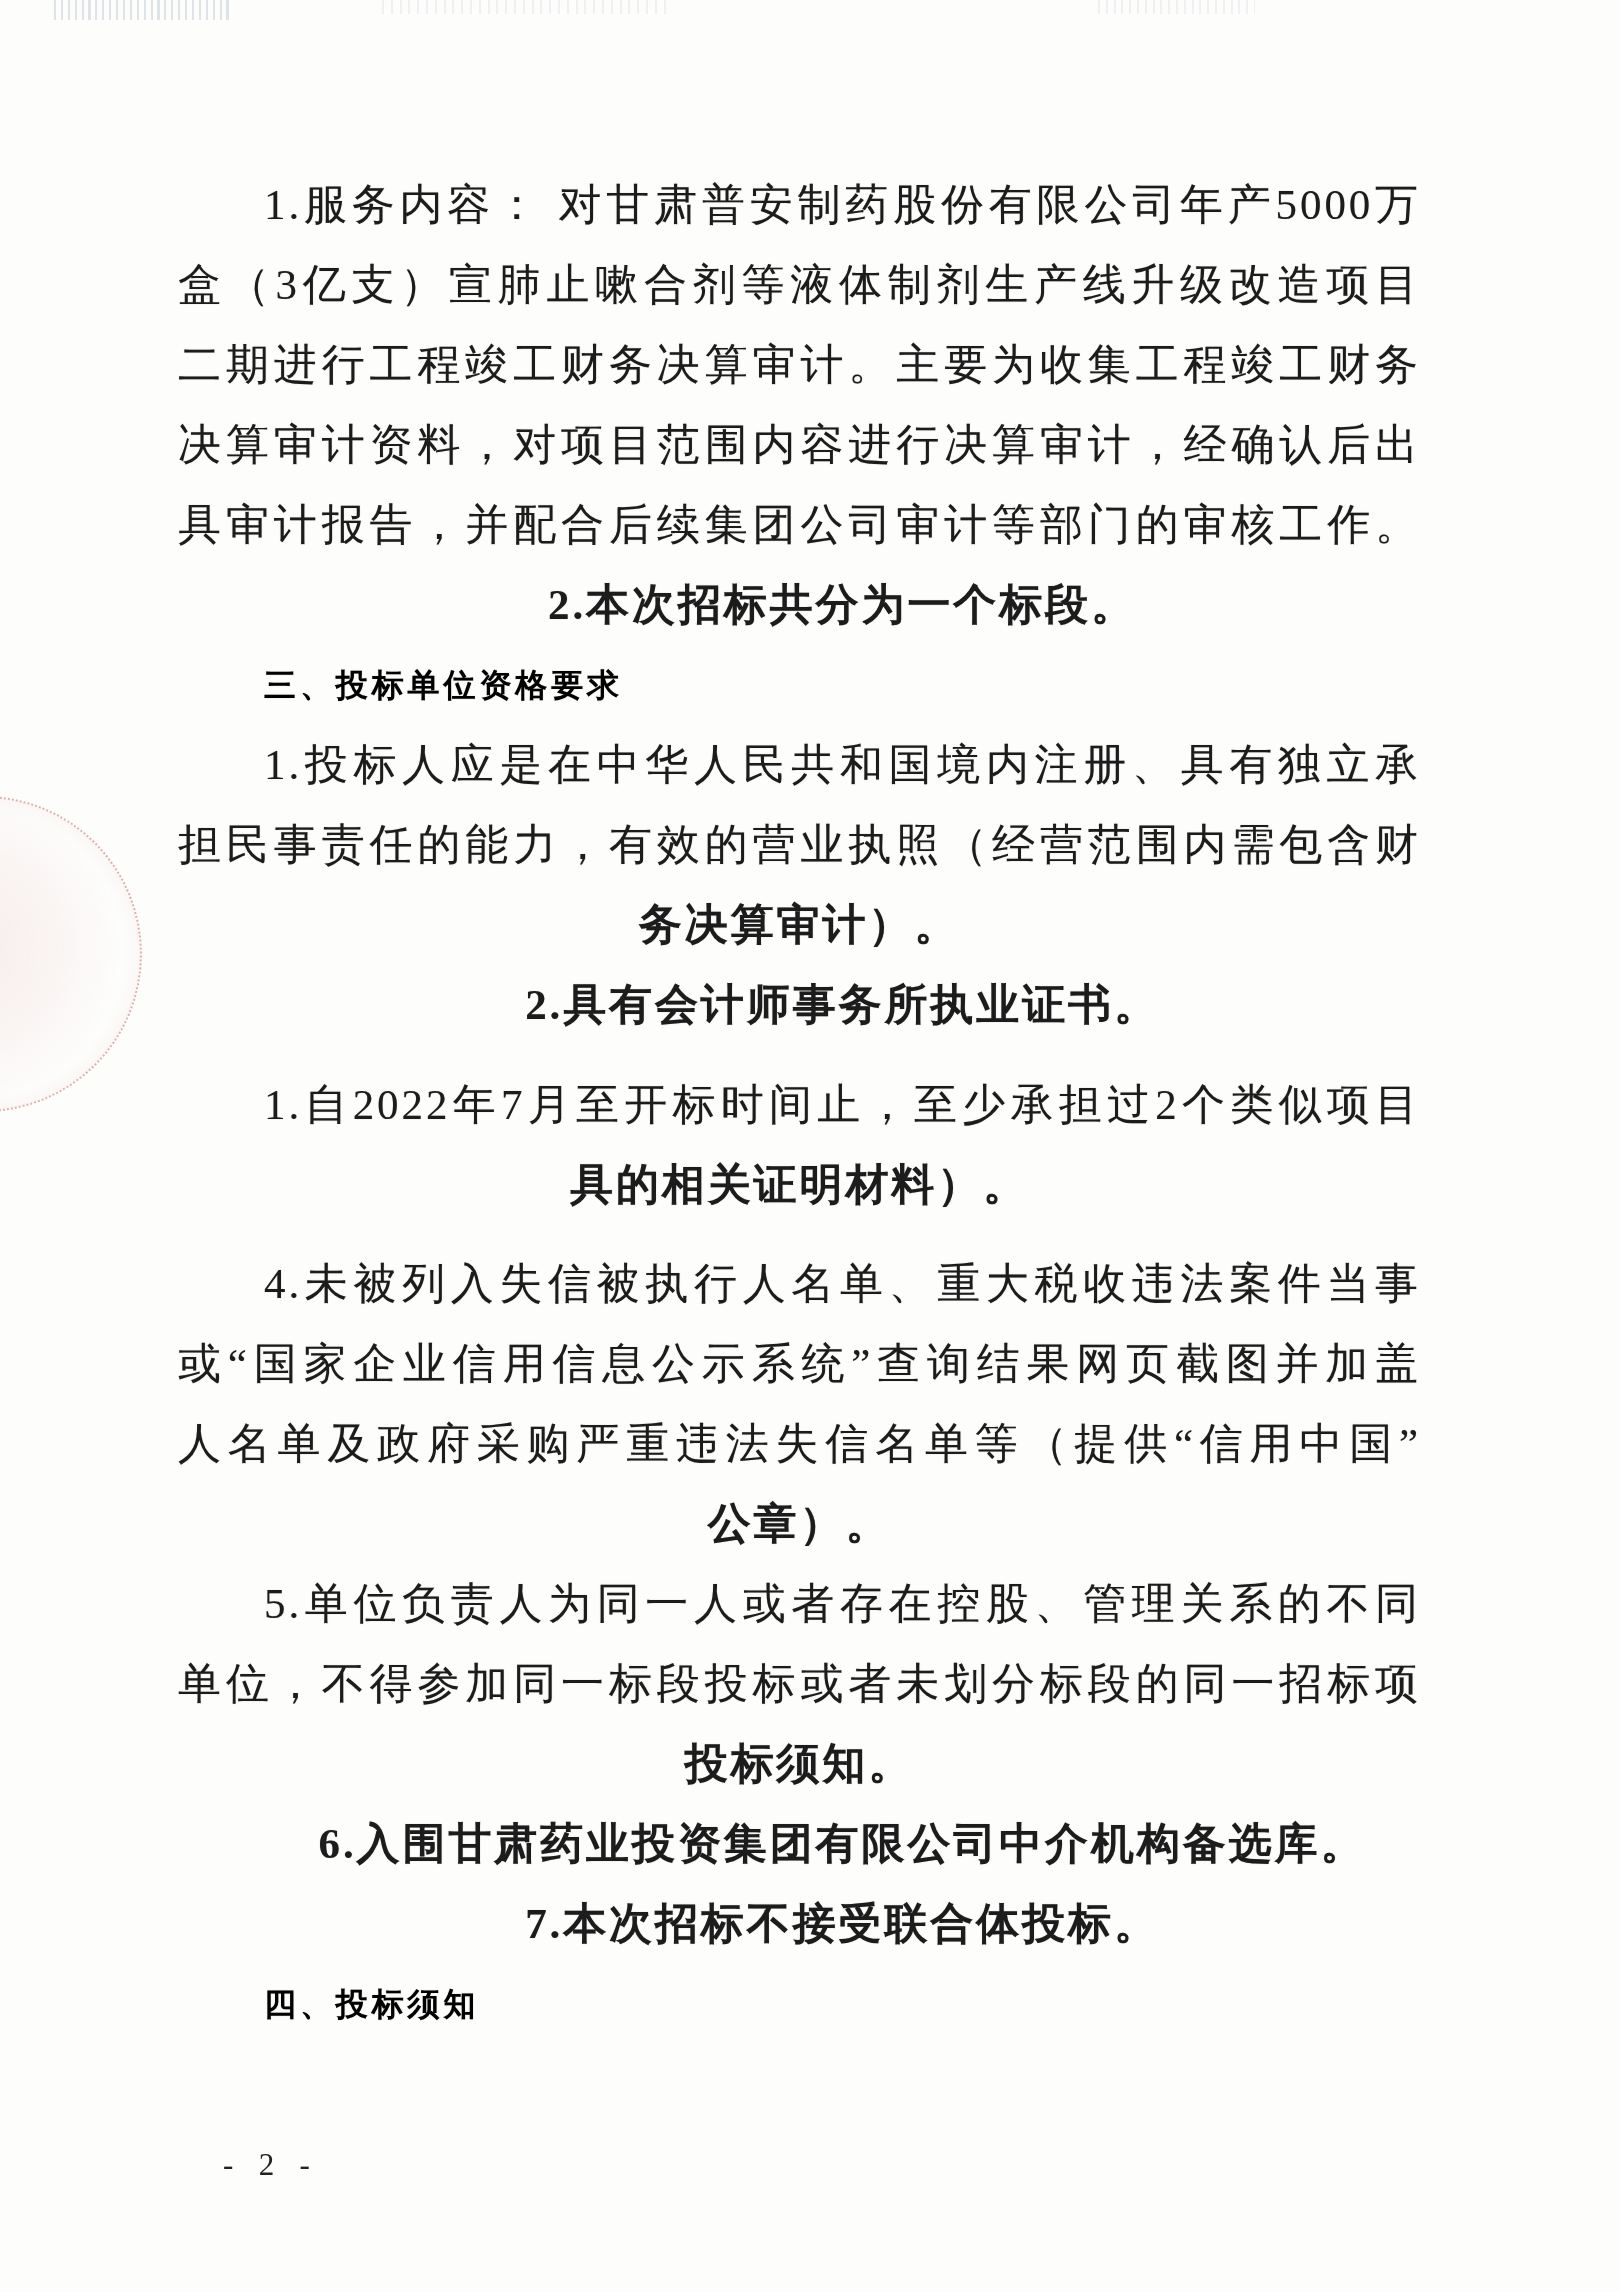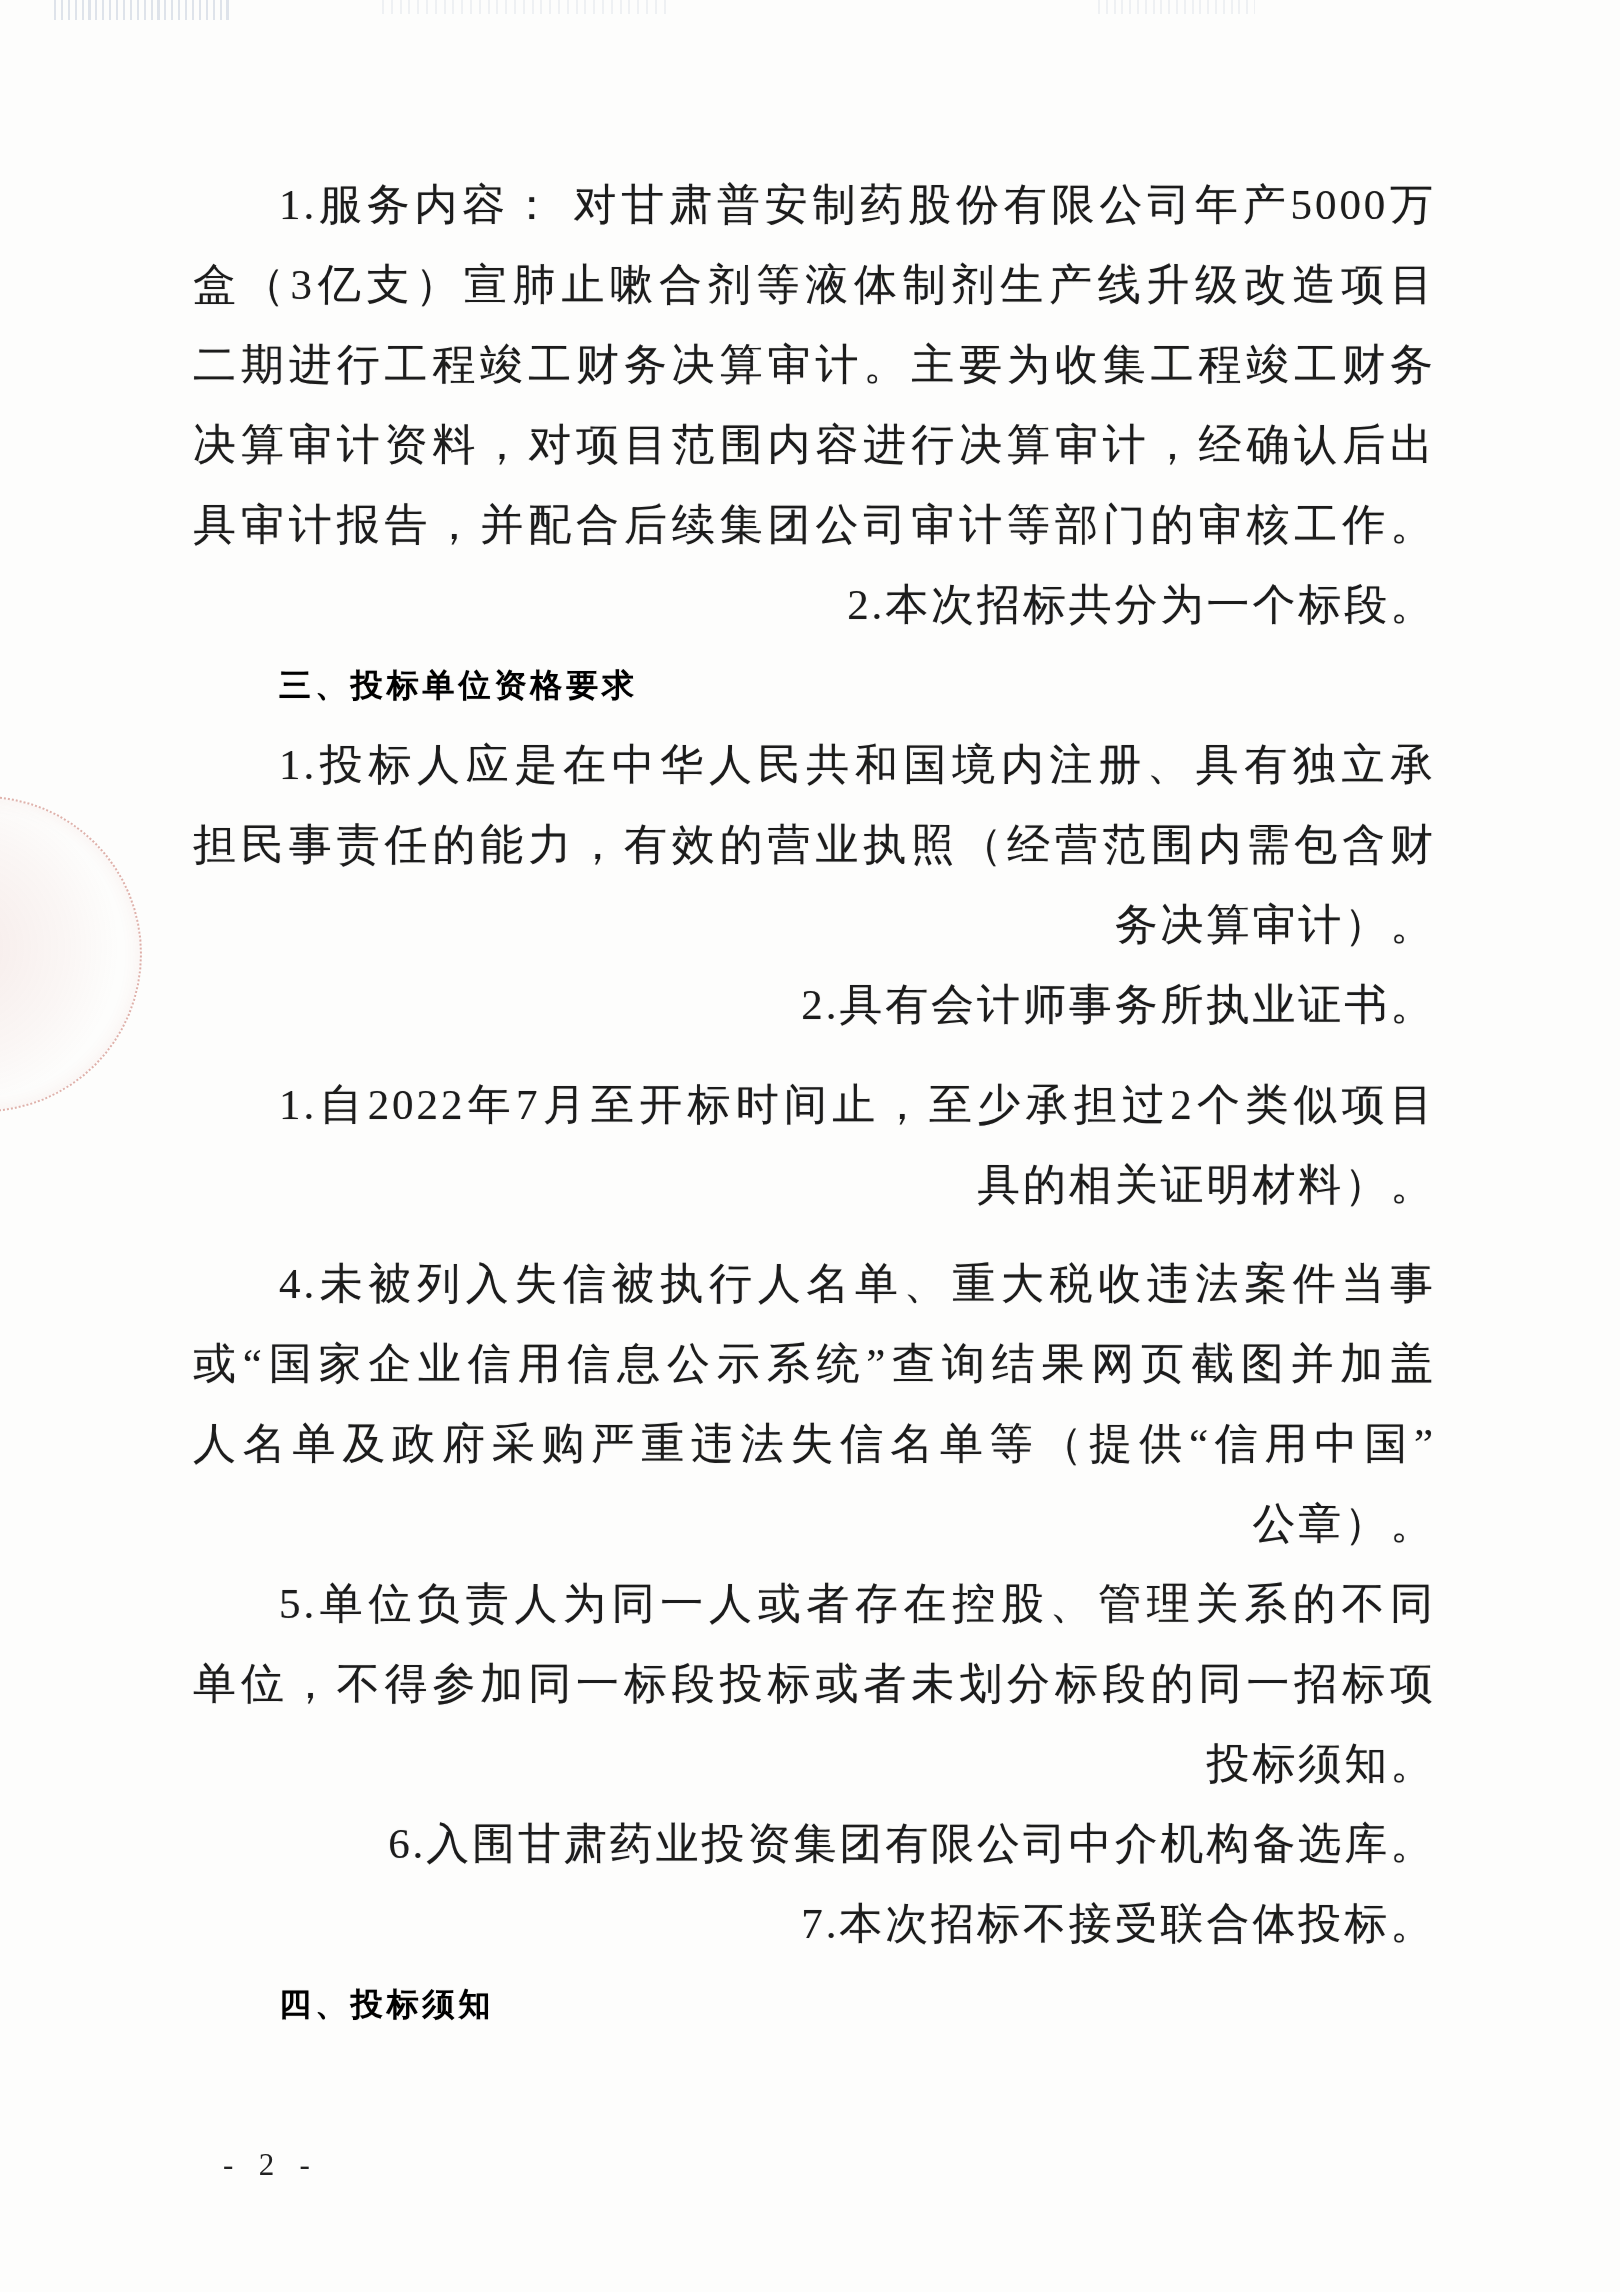--- a/index.html
+++ b/index.html
@@ -37,37 +37,37 @@
     height: 316px;
     border-radius: 50%;
     border: 2.9px dotted rgba(186, 84, 72, 0.45);
     background:
       radial-gradient(circle at 42% 48%, rgba(190,80,70,0.10), rgba(190,80,70,0.04) 45%, rgba(190,80,70,0) 66%);
     box-shadow: inset 0 0 17.6px rgba(190,80,70,0.08);
     pointer-events: none;
   }
   .doc {
     position: absolute;
-    left: 193px;
+    left: 178px;
     top: 165px;
     width: 1243px;
     font-size: 43px;
     color: #1c1c1c;
     letter-spacing: 2.9px;
     text-shadow: 0 0 1px rgba(20,20,20,0.35);
   }
   .ln {
     line-height: 80px;
     min-height: 80px;
   }
   .fill {
     text-align: justify;
     text-align-last: justify;
   }
-  .end { text-align: right; }
+  .end { text-align: center; font-weight: bold; }
   .ind { text-indent: 86px; }
   .gap { margin-top: 19.6px; }
   .hd {
     font-family: Liberation Serif, serif;
     font-weight: 700;
     font-size: 32px;
     color: #000;
     letter-spacing: 3.9px;
   }
   .page-number {

